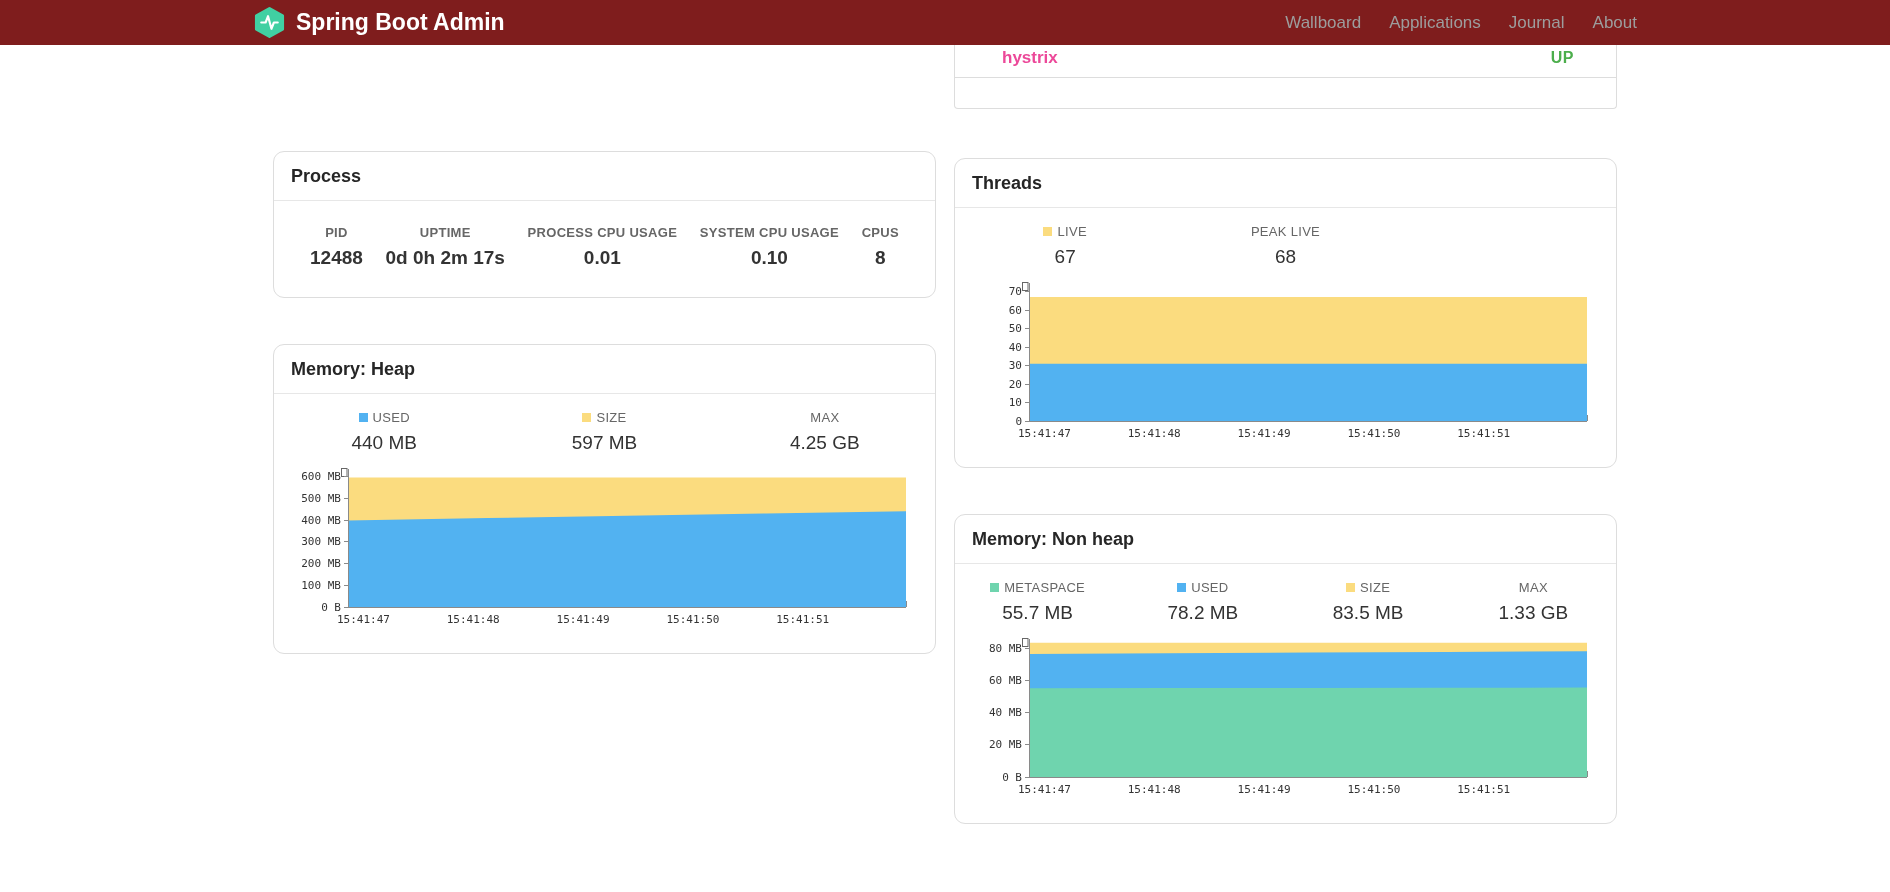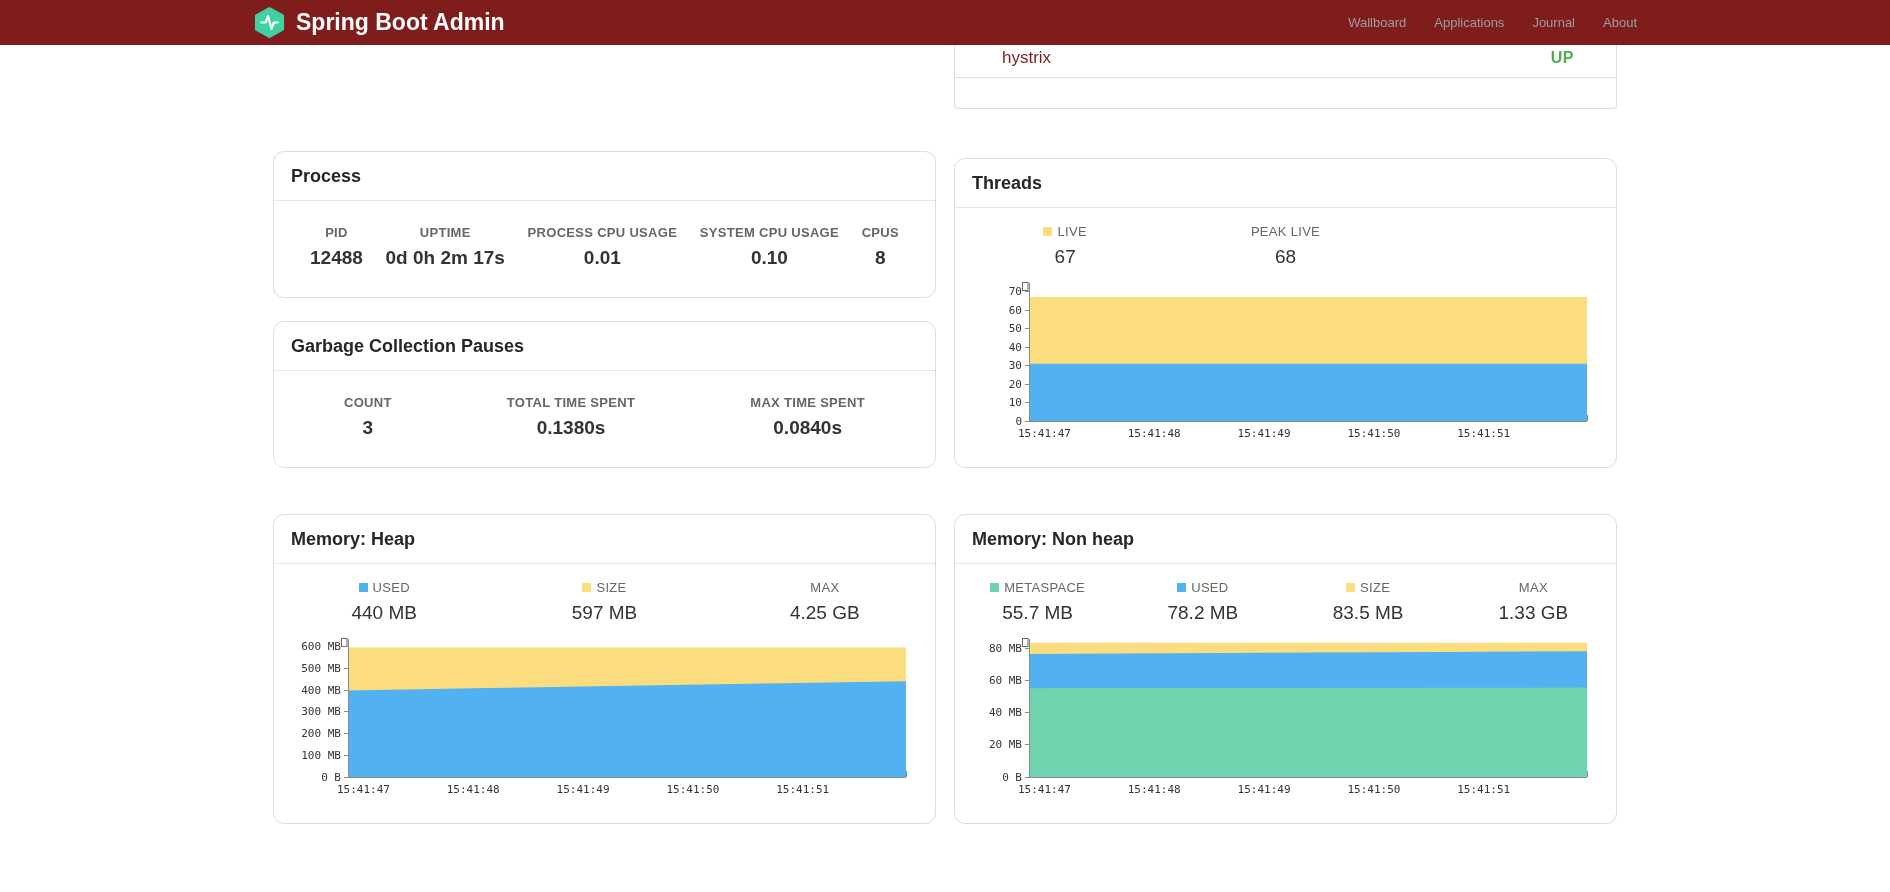--- a/index.html
+++ b/index.html
@@ -4,21 +4,21 @@
 <style>
   * { box-sizing: border-box; margin: 0; padding: 0; }
   html,body { width: 1890px; height: 892px; overflow: hidden; }
   body { font-family: "Liberation Sans", "DejaVu Sans", sans-serif; background: #fff; color: #333; }
 
   
   .navbar { height: 45px; background: #7f1d1d; display: flex; align-items: center; }
   .nav-inner { width: 1384px; margin: 0 auto; display: flex; align-items: center; justify-content: space-between; }
   .brand { display: flex; align-items: center; gap: 10px; color: #fff; font-size: 23px; font-weight: bold; text-decoration: none; }
   .nav-links { display: flex; gap: 28px; }
-  .nav-links a { color: #9d9d9d; font-size: 13px; text-decoration: none; cursor: pointer; }
+  .nav-links a { color: #9d9d9d; font-size: 17px; text-decoration: none; cursor: pointer; }
 
   
   .container { width: 1344px; margin: 0 auto; display: flex; gap: 18px; align-items: flex-start; }
   .col { width: 663px; }
   .spacer { height: 106px; }
 
   .card { background: #fff; border: 1px solid #ddd; border-radius: 11px; margin-bottom: 23px; }
   .card-title { padding: 13px 17px; font-size: 18px; font-weight: bold; color: #262626; border-bottom: 1px solid #e7e7e7; line-height: 22px; }
   .card-body { padding: 24px 36px 28px; }
   .card-body.gc { padding: 24px 70px 28px; }
@@ -32,21 +32,21 @@
   .legend.cols3 { grid-template-columns: repeat(3,1fr); }
   .legend.cols4 { grid-template-columns: repeat(4,1fr); }
   .stat { text-align: center; }
   .stat-label { font-size: 13px; color: #666; letter-spacing: .3px; margin-bottom: 7px; text-transform: uppercase; line-height: 15px; white-space: nowrap; }
   .stat-value { font-size: 19px; color: #333; line-height: 22px; white-space: nowrap; }
   .swatch { display: inline-block; width: 9px; height: 9px; margin-right: 5px; vertical-align: 0px; }
 
   
   .health-card { border-top: none; border-radius: 0 0 4px 4px; padding-bottom: 30px; margin-bottom: 49px; }
   .health-row { display: flex; justify-content: space-between; align-items: center; padding: 3px 42px 9px 47px; border-bottom: 1px solid #ddd; }
-  .health-name { font-size: 17px; font-weight: 400; color: #7f1d1d; line-height: 20px; }
+  .health-name { font-size: 17px; font-weight: 700; color: #ec4899; line-height: 20px; }
   .health-status { font-size: 16px; font-weight: bold; letter-spacing: .5px; line-height: 20px; }
 
   
   .chart { margin-top: 12px; }
   .chart svg { display: block; }
   .chart text.tick { font-family: "DejaVu Sans Mono", monospace; font-size: 11px; fill: #333; }
 </style>
 </head>
 <body>
 
@@ -96,39 +96,20 @@
             <div class="stat-value">0.10</div>
           </div>
           <div class="stat">
             <div class="stat-label">CPUS</div>
             <div class="stat-value">8</div>
           </div>
         </div>
       </div>
     </section>
 
-    <section class="card no-mb">
-      <div class="card-title">Garbage Collection Pauses</div>
-      <div class="card-body gc">
-        <div class="stats">
-          <div class="stat">
-            <div class="stat-label">COUNT</div>
-            <div class="stat-value">3</div>
-          </div>
-          <div class="stat">
-            <div class="stat-label">TOTAL TIME SPENT</div>
-            <div class="stat-value">0.1380s</div>
-          </div>
-          <div class="stat">
-            <div class="stat-label">MAX TIME SPENT</div>
-            <div class="stat-value">0.0840s</div>
-          </div>
-        </div>
-      </div>
-    </section>
 
     <section class="card mem-card no-mb">
       <div class="card-title">Memory: Heap</div>
       <div class="card-body-chart">
         <div class="legend cols3">
           <div class="stat">
             <div class="stat-label"><span class="swatch" style="background: rgb(82, 178, 241);"></span><span>USED</span></div>
             <div class="stat-value">440 MB</div>
           </div>
           <div class="stat">

